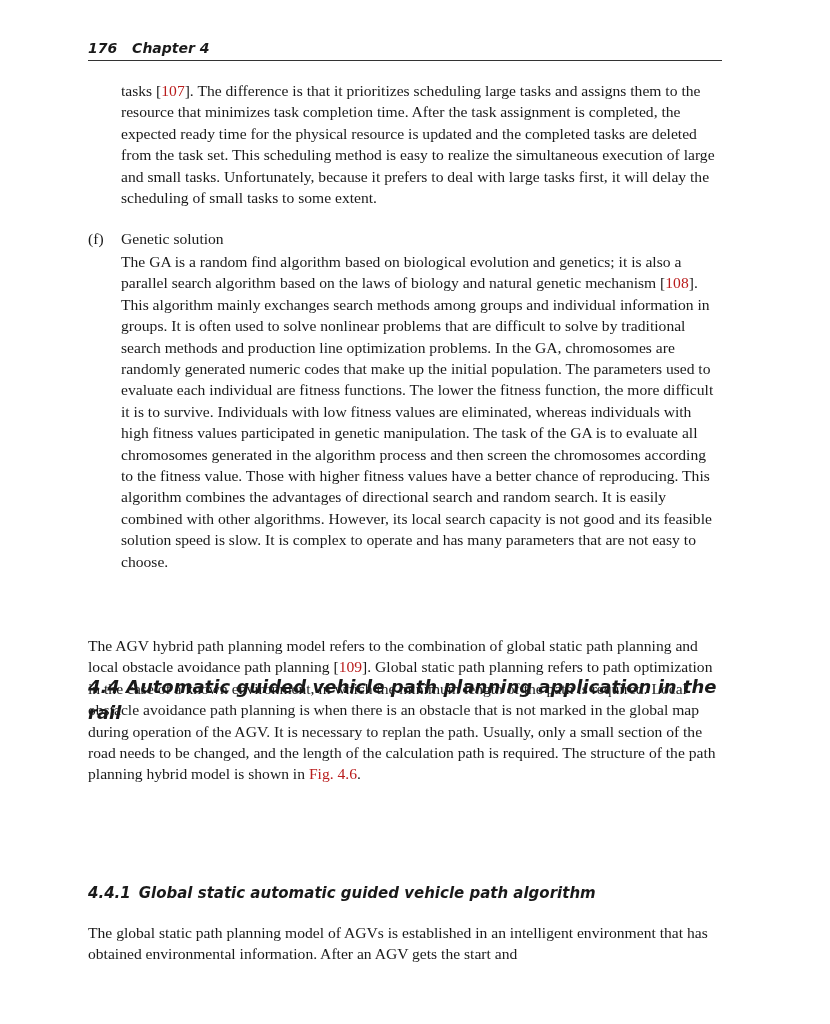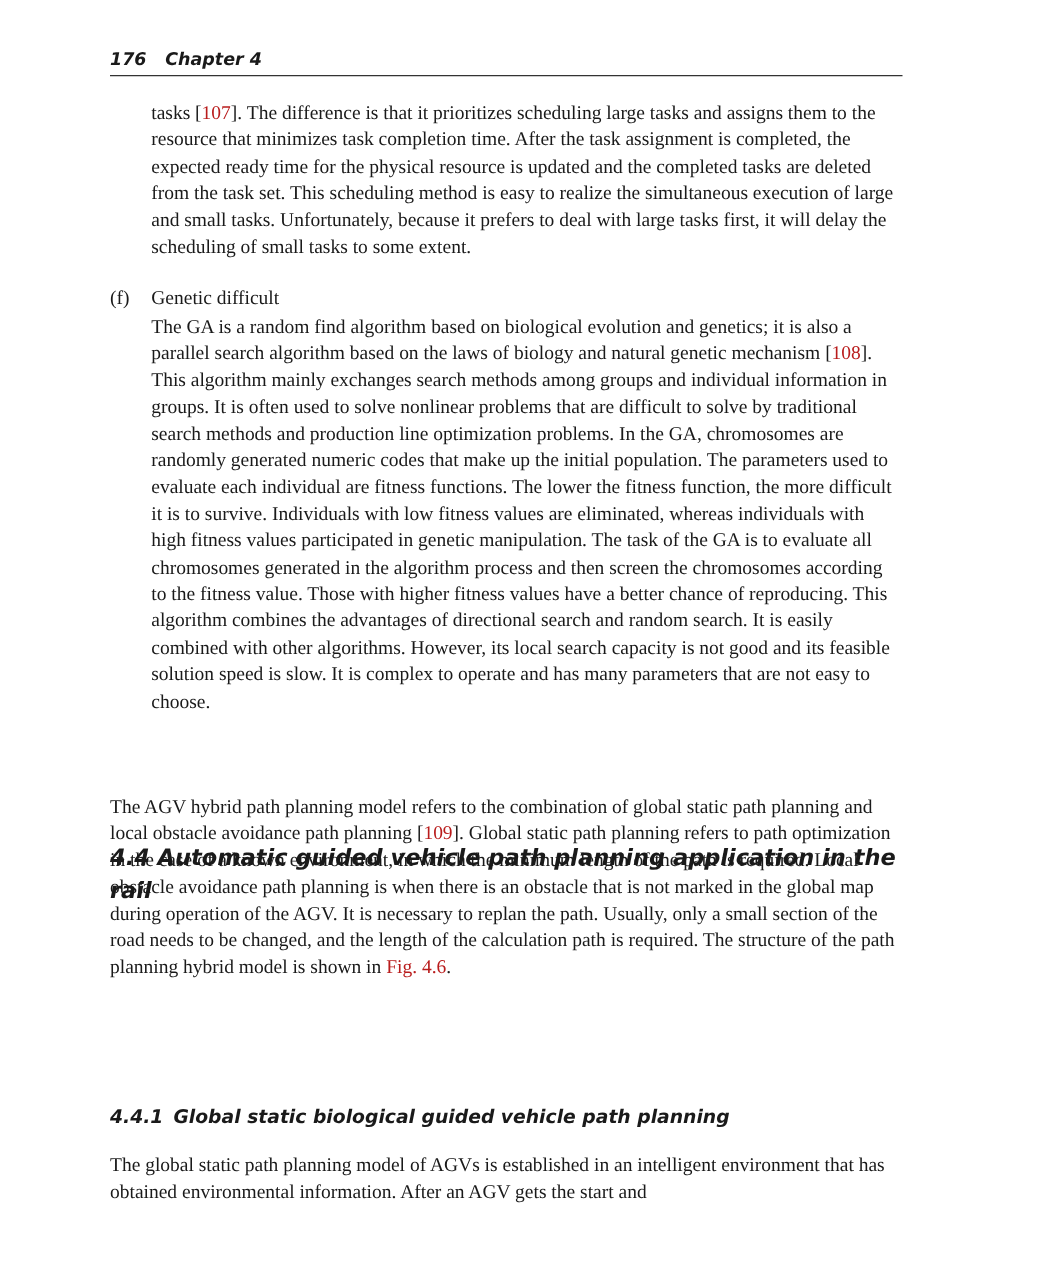--- a/index.html
+++ b/index.html
@@ -35,33 +35,33 @@
 <div class="running-head">
   <span class="pno">176</span>
   <span>Chapter 4</span>
 </div>
 
 <div class="indent-block block-1 text">
   <p class="para"><span>tasks [</span><span class="link">107</span><span>]. The difference is that it prioritizes scheduling large tasks and assigns them to the resource that minimizes task completion time. After the task assignment is completed, the expected ready time for the physical resource is updated and the completed tasks are deleted from the task set. This scheduling method is easy to realize the simultaneous execution of large and small tasks. Unfortunately, because it prefers to deal with large tasks first, it will delay the scheduling of small tasks to some extent.</span></p>
 </div>
 
 <div class="item-label">(f)</div>
-<div class="item-title">Genetic difficult</div>
+<div class="item-title">Genetic solution</div>
 
 <div class="indent-block block-2 text">
   <p class="para"><span>The GA is a random find algorithm based on biological evolution and genetics; it is also a parallel search algorithm based on the laws of biology and natural genetic mechanism [</span><span class="link">108</span><span>]. This algorithm mainly exchanges search methods among groups and individual information in groups. It is often used to solve nonlinear problems that are difficult to solve by traditional search methods and production line optimization problems. In the GA, chromosomes are randomly generated numeric codes that make up the initial population. The parameters used to evaluate each individual are fitness functions. The lower the fitness function, the more difficult it is to survive. Individuals with low fitness values are eliminated, whereas individuals with high fitness values participated in genetic manipulation. The task of the GA is to evaluate all chromosomes generated in the algorithm process and then screen the chromosomes according to the fitness value. Those with higher fitness values have a better chance of reproducing. This algorithm combines the advantages of directional search and random search. It is easily combined with other algorithms. However, its local search capacity is not good and its feasible solution speed is slow. It is complex to operate and has many parameters that are not easy to choose.</span></p>
 </div>
 
 <div class="h2">
   <span class="num">4.4</span><span>Automatic guided vehicle path planning application in the rail</span>
 </div>
 
 <div class="body-block block-3 text">
   <p class="para"><span>The AGV hybrid path planning model refers to the combination of global static path planning and local obstacle avoidance path planning [</span><span class="link">109</span><span>]. Global static path planning refers to path optimization in the case of a known environment, in which the minimum length of the path is required. Local obstacle avoidance path planning is when there is an obstacle that is not marked in the global map during operation of the AGV. It is necessary to replan the path. Usually, only a small section of the road needs to be changed, and the length of the calculation path is required. The structure of the path planning hybrid model is shown in </span><span class="link">Fig. 4.6</span><span>.</span></p>
 </div>
 
 <div class="h3">
-  <span class="num">4.4.1</span><span>Global static biological guided vehicle path planning</span>
+  <span class="num">4.4.1</span><span>Global static automatic guided vehicle path algorithm</span>
 </div>
 
 <div class="body-block block-4 text">
   <p class="para">The global static path planning model of AGVs is established in an intelligent environment that has obtained environmental information. After an AGV gets the start and</p>
 </div>
 
 </body></html>

